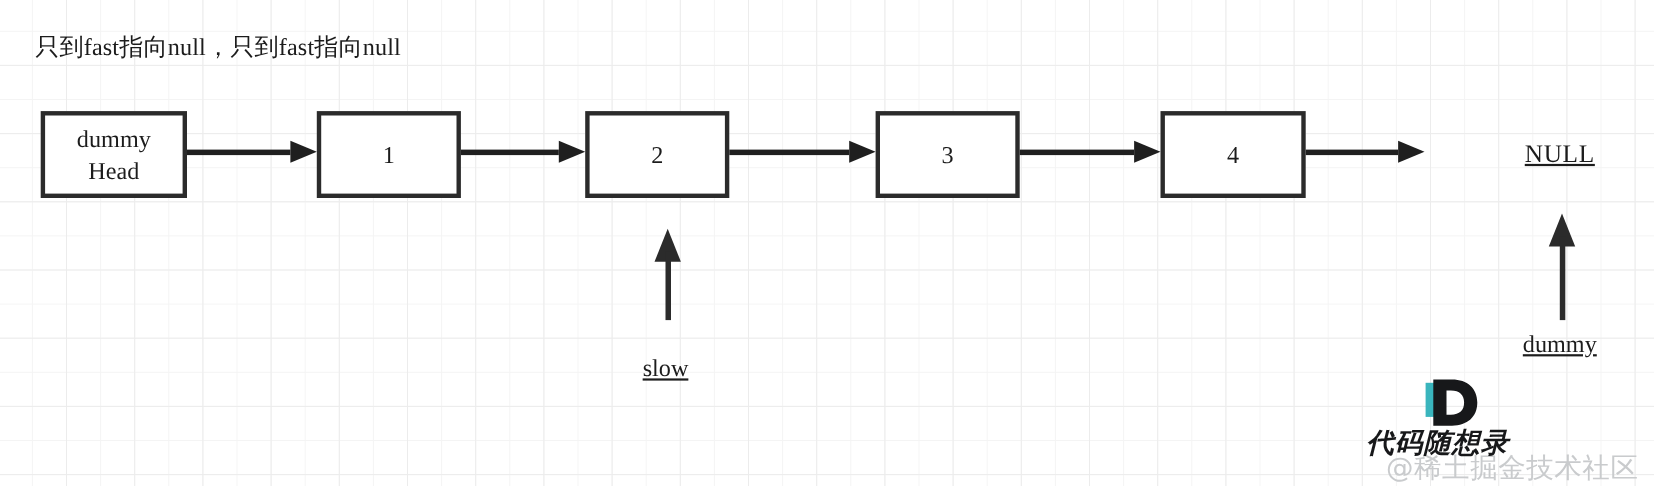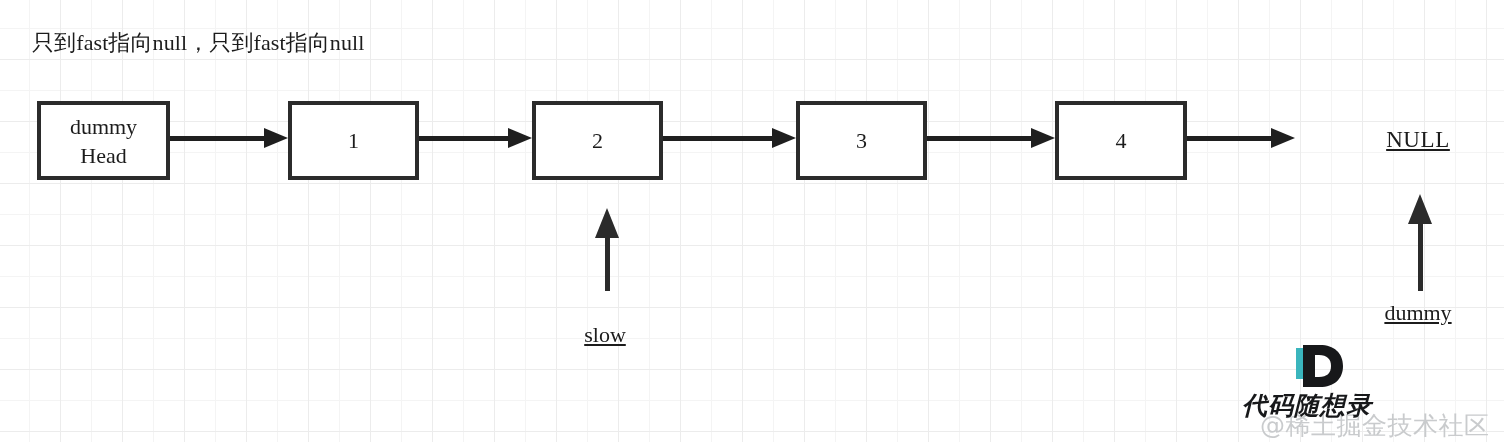--- a/index.html
+++ b/index.html
@@ -132,21 +132,21 @@
     position: absolute;
     left: 2px;
     top: 50px;
     font-size: 25px;
     line-height: 30px;
     font-weight: bold;
     font-style: italic;
     color: #17181a;
     letter-spacing: 1px;
     white-space: nowrap;
-    font-family: Liberation Sans, sans-serif;
+    font-family: Liberation Mono, monospace;
   }
   .wm-source {
     position: absolute;
     left: 20px;
     top: 72px;
     font-size: 25px;
     line-height: 28px;
     color: #c9cbcd;
     letter-spacing: 0.5px;
     white-space: nowrap;

